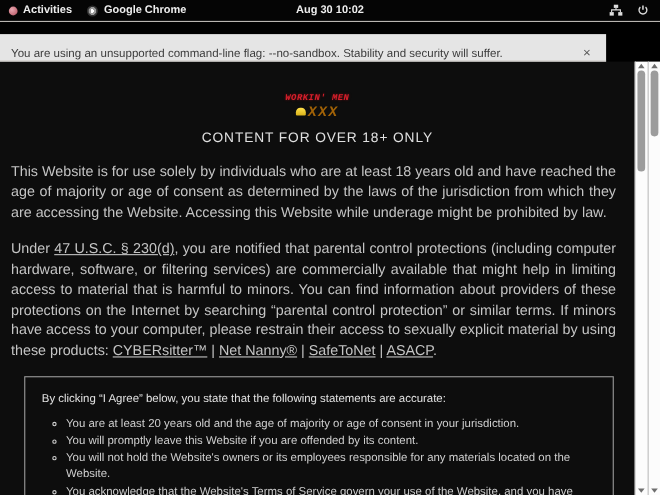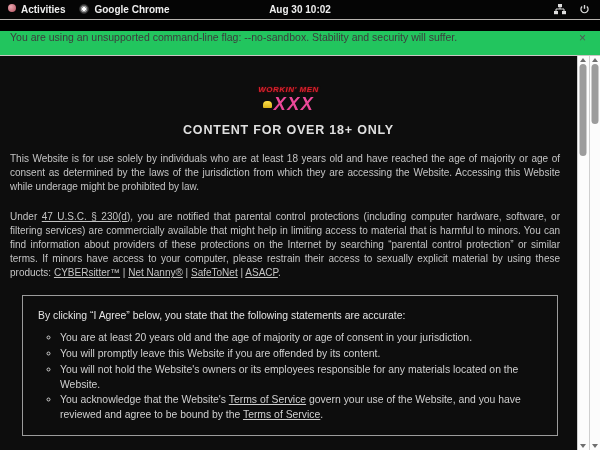--- a/index.html
+++ b/index.html
@@ -4,64 +4,64 @@
 <style>
   * { margin:0; padding:0; box-sizing:border-box; }
   html,body { width:600px; height:450px; overflow:hidden; background:#000;
               font-family:"Liberation Sans", sans-serif; }
 
   
   .topbar { position:absolute; top:0; left:0; width:600px; height:19px;
             background:#050505; color:#eee; display:flex; align-items:center;
             font-size:10px; font-weight:bold; z-index:30; }
   .tb-left { display:flex; align-items:center; gap:14px; padding-left:8px; flex:1; }
-  .tb-item { display:flex; align-items:flex-start; gap:5px; cursor:default; }
+  .tb-item { display:flex; align-items:center; gap:5px; cursor:default; }
   .act-dot { width:8px; height:8px; border-radius:50%;
              background:radial-gradient(circle at 35% 35%, #e9a7b0, #b4505e); }
   .chrome-ico { width:10px; height:10px; border-radius:50%;
                 background:radial-gradient(circle at 50% 50%, #fff 0 28%, #9a9a9a 30% 60%, #555 62% 100%);
                 border:1px solid #333; }
   .tb-clock { position:absolute; left:0; right:0; text-align:center; pointer-events:none; }
   .tb-right { display:flex; align-items:center; gap:13px; padding-right:10px; }
   .tb-right svg { display:block; }
 
   
   .titlebar { position:absolute; top:4px; left:0; width:600px; height:16px;
               background:linear-gradient(#f4f2f0,#e6e3e0); border-bottom:1px solid #b8b4b0;
               display:flex; align-items:center; justify-content:center;
               font-size:9px; font-weight:bold; color:#2e2e2e; z-index:29; }
   .titlebar .close { position:absolute; right:6px; top:0; font-size:9px; color:#444;
                      cursor:default; line-height:12px; }
 
   
-  .warnbar { position:absolute; top:31px; left:0; width:600px; height:25px;
-             background:#22c55e; border-bottom:1px solid #c9c6c2;
-             display:flex; align-items:flex-start; font-size:10.5px; color:#3c3c3c; z-index:28; }
+  .warnbar { position:absolute; top:31px; left:0; width:551px; height:25px;
+             background:#e5e5e5; border-bottom:1px solid #c9c6c2;
+             display:flex; align-items:flex-end; font-size:10.5px; color:#3c3c3c; z-index:28; }
   .warnbar .msg { padding-left:10px; flex:1; }
   .warnbar .close { padding-right:14px; color:#555; font-size:12px; cursor:default; }
 
   
   .content { position:absolute; top:56px; left:0; width:577px; height:394px;
              background:#0d0d0d; overflow:hidden; color:#c9c9c9; }
   .page { width:577px; }
 
-  .logo { margin:30px auto 0; width:90px; text-align:center; line-height:1; }
+  .logo { margin:30px auto 0; width:90px; text-align:center; line-height:1;font-family:Liberation Mono, monospace; }
   .logo-top { color:#d6202c; font-size:8px; font-weight:bold; font-style:italic;
               letter-spacing:0.5px; text-shadow:0 0 2px #7a0d14;
               white-space:nowrap; }
   .logo-bottom { display:flex; align-items:center; justify-content:center; gap:2px; margin-top:1px; }
   .hardhat { width:9px; height:7px; background:linear-gradient(#ffe04a,#d9b21a);
              border-radius:4px 4px 1px 1px; display:inline-block; }
-  .logo-xxx { color:#ec4899; font-size:18px; font-weight:900; font-style:italic;
+  .logo-xxx { color:#a16207; font-size:13px; font-weight:900; font-style:italic;
               letter-spacing:1.5px; }
 
-  .heading { text-align:center; color:#e0e0e0; font-size:12.5px; font-weight:700;
+  .heading { text-align:center; color:#e0e0e0; font-size:12.5px; font-weight:400;
              letter-spacing:0.8px; margin-top:10px; }
 
-  .para { font-size:10px; line-height:1.42; text-align:justify;
+  .para { font-size:13px; line-height:1.42; text-align:justify;
           margin:15px 17px 0 10px; color:#c4c4c4; }
   .para a { color:#c4c4c4; }
 
   .agreement { border:1px solid #9b9b9b; margin:14px 19px 0 22px;
                padding:13px 15px 11px 15px; font-size:10.4px; line-height:1.42;
                color:#cfcfcf; }
   .agreement .intro { font-weight:normal; color:#e2e2e2; }
   .agreement ul { margin:8px 0 0 0; padding-left:22px; list-style-type:circle; }
   .agreement li { margin-bottom:1px; }
   .agreement a { color:#cfcfcf; text-decoration:underline; }

